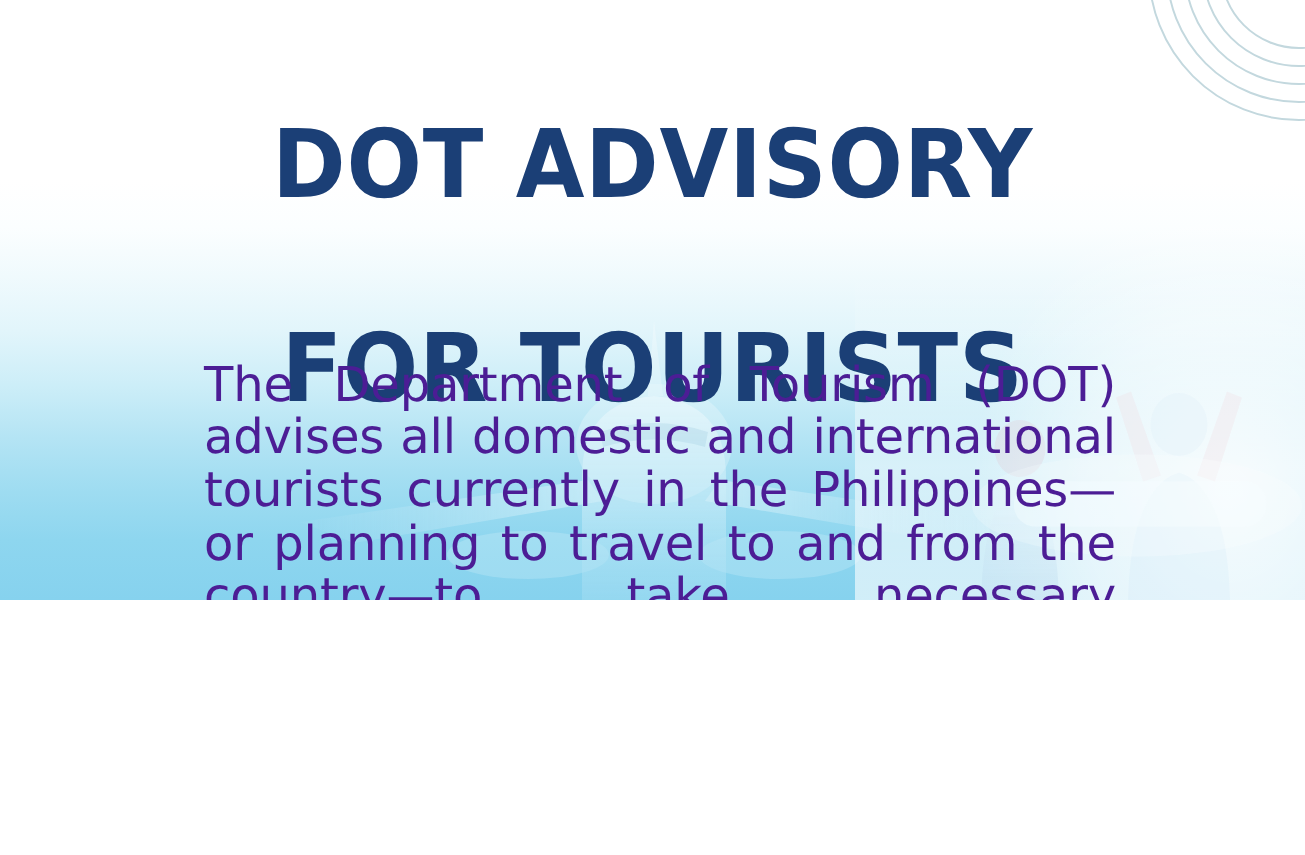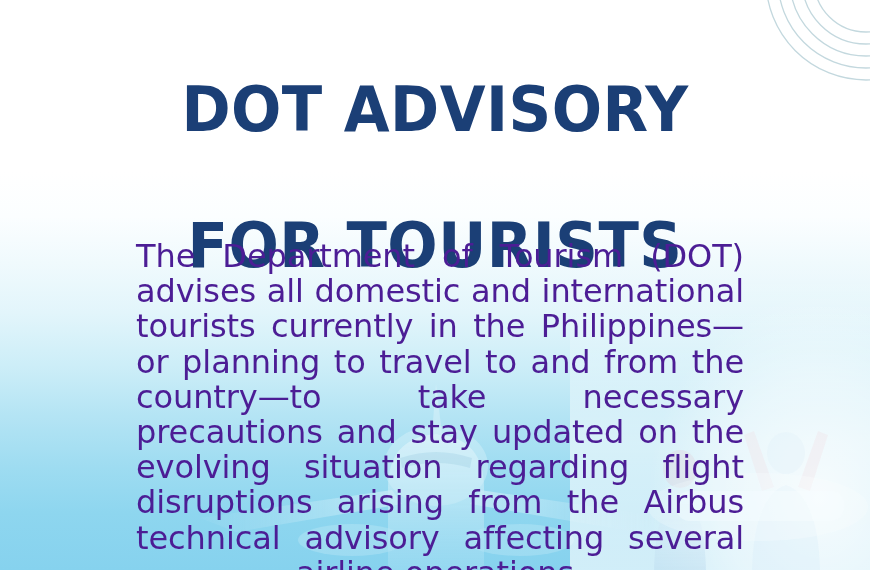--- a/index.html
+++ b/index.html
@@ -4,21 +4,21 @@
 <style>
   html, body {
     margin: 0;
     padding: 0;
     background: #ffffff;
   }
 
   #poster {
     position: relative;
     width: 870px;
-    height: 570px;
+    height: 400px;
     overflow: hidden;
     font-family: "Liberation Sans", sans-serif;
     background: #ffffff;
   }
 
   
   .bg-base {
     position: absolute;
     inset: 0;
     background: linear-gradient(

